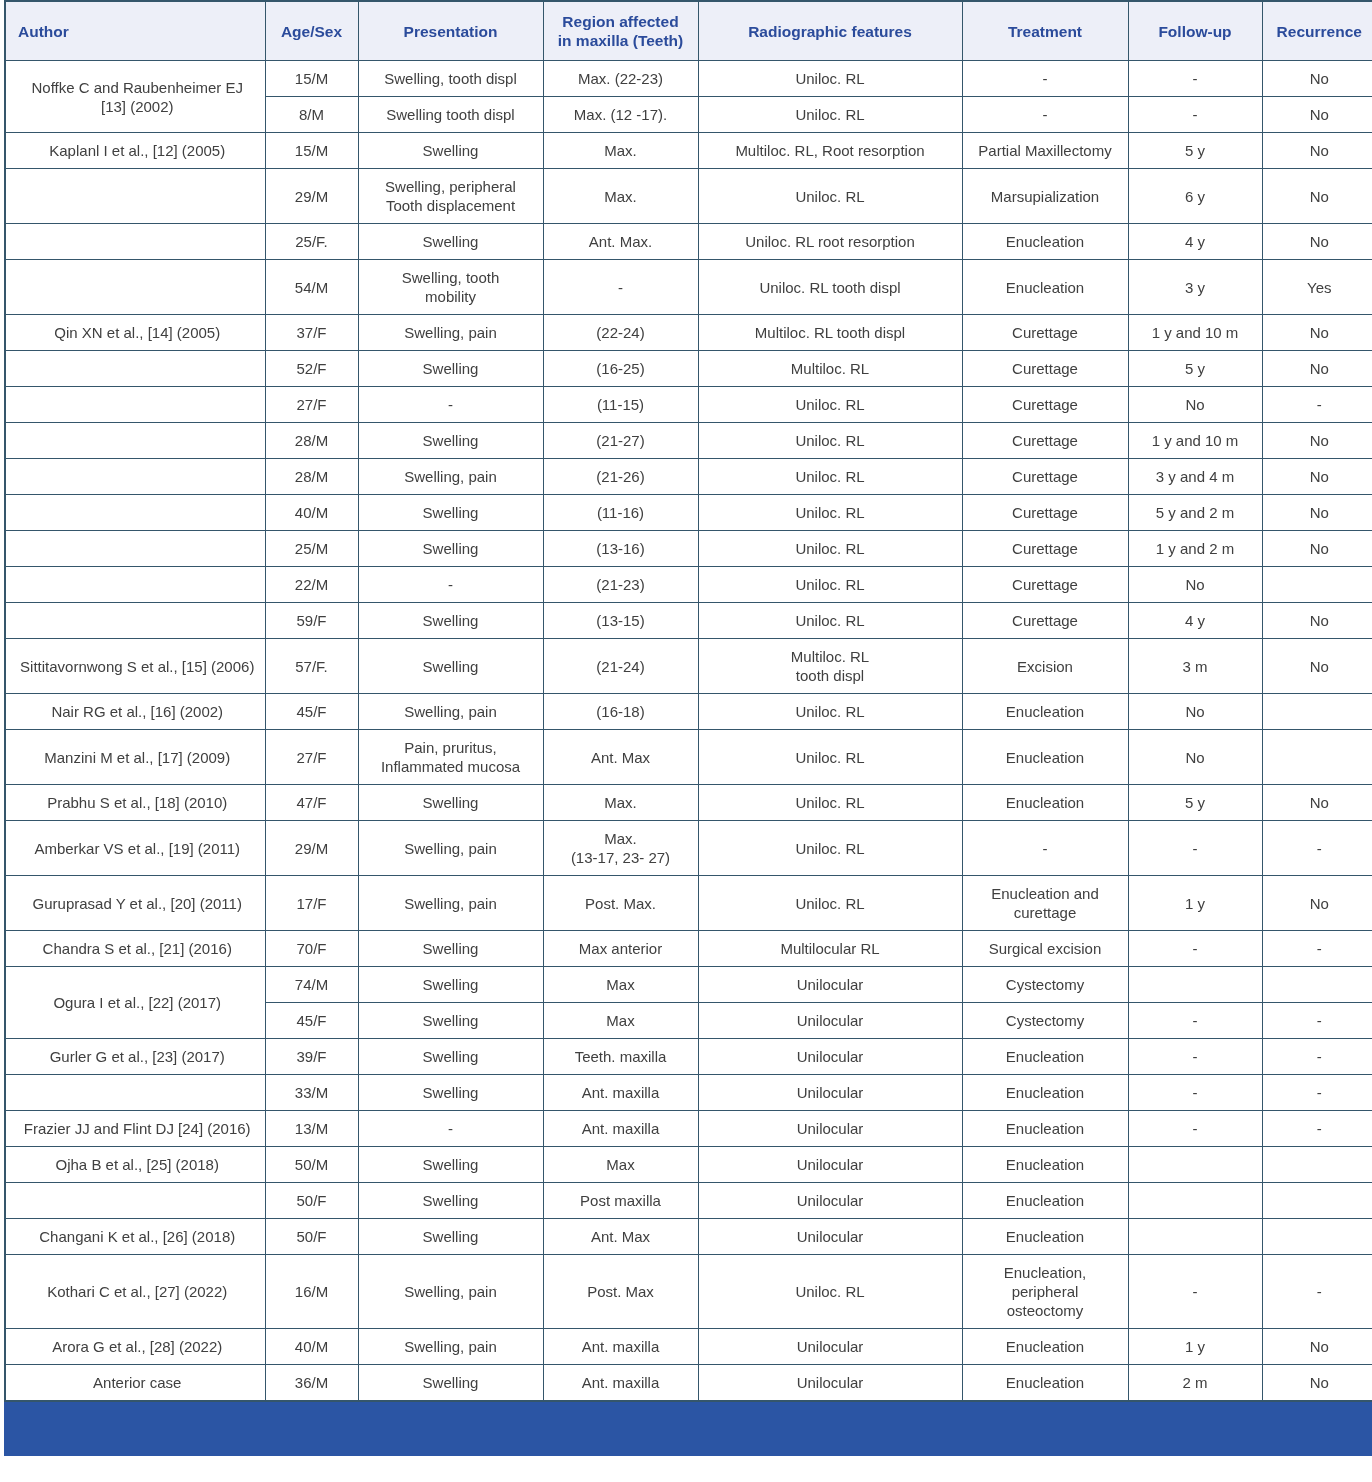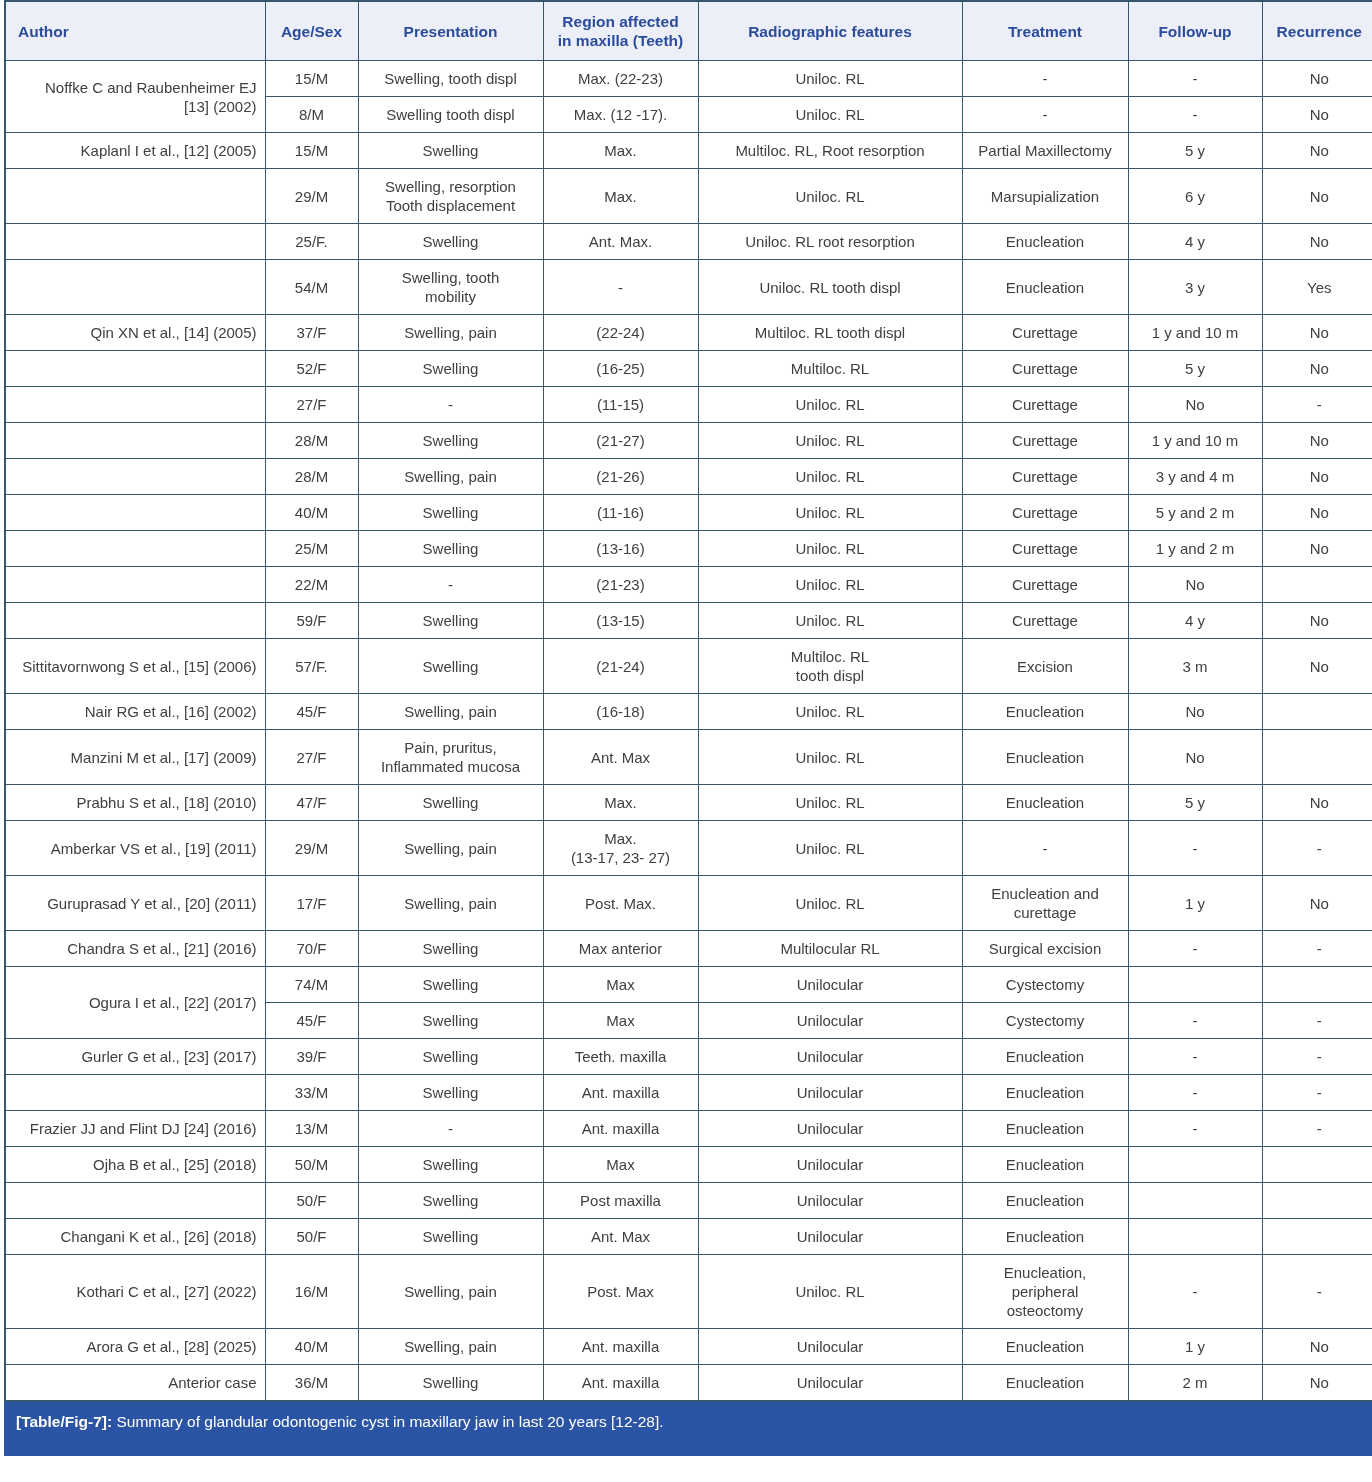--- a/index.html
+++ b/index.html
@@ -25,21 +25,21 @@
   col.c-followup{width:134px;}
   col.c-recurrence{width:115px;}
   th,td{border:1px solid var(--border);vertical-align:middle;
         white-space:pre-line;overflow:hidden;}
   thead th{background:var(--header-bg);color:var(--header-text);
         font-weight:bold;font-size:15.5px;line-height:19px;
         padding:10px 4px;text-align:center;height:38px;}
   thead th.author-col{text-align:left;padding-left:12px;}
   tbody td{font-size:15px;line-height:19px;padding:8px 4px;text-align:center;
         background:#ffffff;}
-  tbody td.author{text-align:right;padding-left:12px;padding-right:8px;}
+  tbody td.author{text-align:center;padding-left:12px;padding-right:8px;}
   .caption-band{width:1372px;background:var(--caption-bg);color:var(--caption-text);
         box-sizing:border-box;padding:9px 12px 10px 12px;min-height:54px;}
   .caption-line{font-size:15.5px;line-height:21px;}
   .caption-tag{font-weight:bold;}
   .caption-foot{font-size:13px;line-height:18px;margin-top:2px;}
 </style>
 </head>
 <body>
 
 <div class="page">
@@ -94,21 +94,21 @@
           <td>Swelling</td>
           <td>Max.</td>
           <td>Multiloc. RL, Root resorption</td>
           <td>Partial Maxillectomy</td>
           <td>5 y</td>
           <td>No</td>
         </tr>
         <tr>
           <td class="author"></td>
           <td>29/M</td>
-          <td>Swelling, resorption
+          <td>Swelling, peripheral
 Tooth displacement</td>
           <td>Max.</td>
           <td>Uniloc. RL</td>
           <td>Marsupialization</td>
           <td>6 y</td>
           <td>No</td>
         </tr>
         <tr>
           <td class="author"></td>
           <td>25/F.</td>
@@ -379,21 +379,21 @@
           <td>Swelling, pain</td>
           <td>Post. Max</td>
           <td>Uniloc. RL</td>
           <td>Enucleation,
 peripheral
 osteoctomy</td>
           <td>-</td>
           <td>-</td>
         </tr>
         <tr>
-          <td class="author">Arora G et al., [28] (2025)</td>
+          <td class="author">Arora G et al., [28] (2022)</td>
           <td>40/M</td>
           <td>Swelling, pain</td>
           <td>Ant. maxilla</td>
           <td>Unilocular</td>
           <td>Enucleation</td>
           <td>1 y</td>
           <td>No</td>
         </tr>
         <tr>
           <td class="author">Anterior case</td>
@@ -402,19 +402,15 @@
           <td>Ant. maxilla</td>
           <td>Unilocular</td>
           <td>Enucleation</td>
           <td>2 m</td>
           <td>No</td>
         </tr>
       </tbody>
   </table>
 
   <div class="caption-band">
-    <div class="caption-line">
-      <span class="caption-tag">[Table/Fig-7]:</span>
-      <span>Summary of glandular odontogenic cyst in maxillary jaw in last 20 years [12-28].</span>
-    </div>
   </div>
 
 </div>
 
 </body></html>

